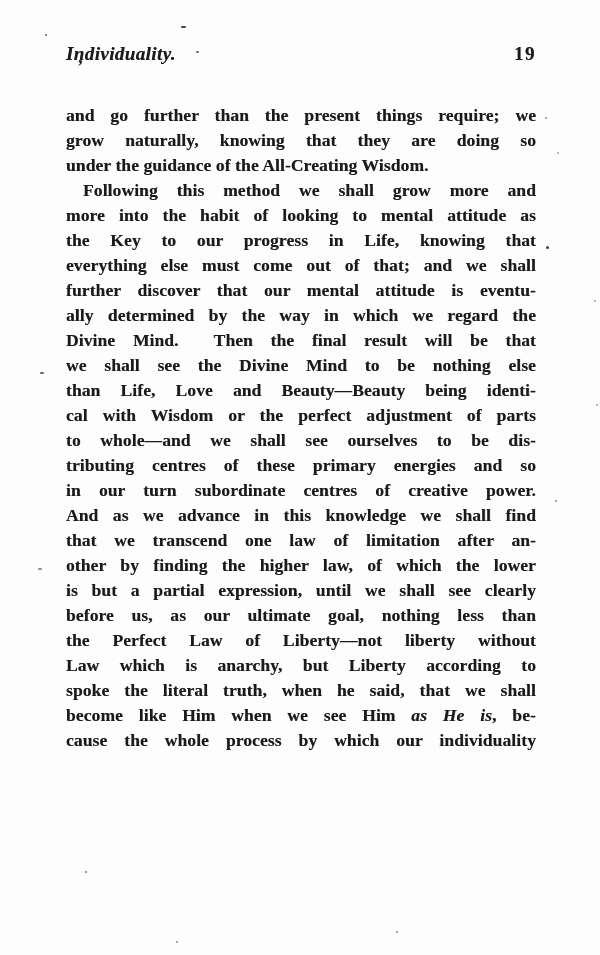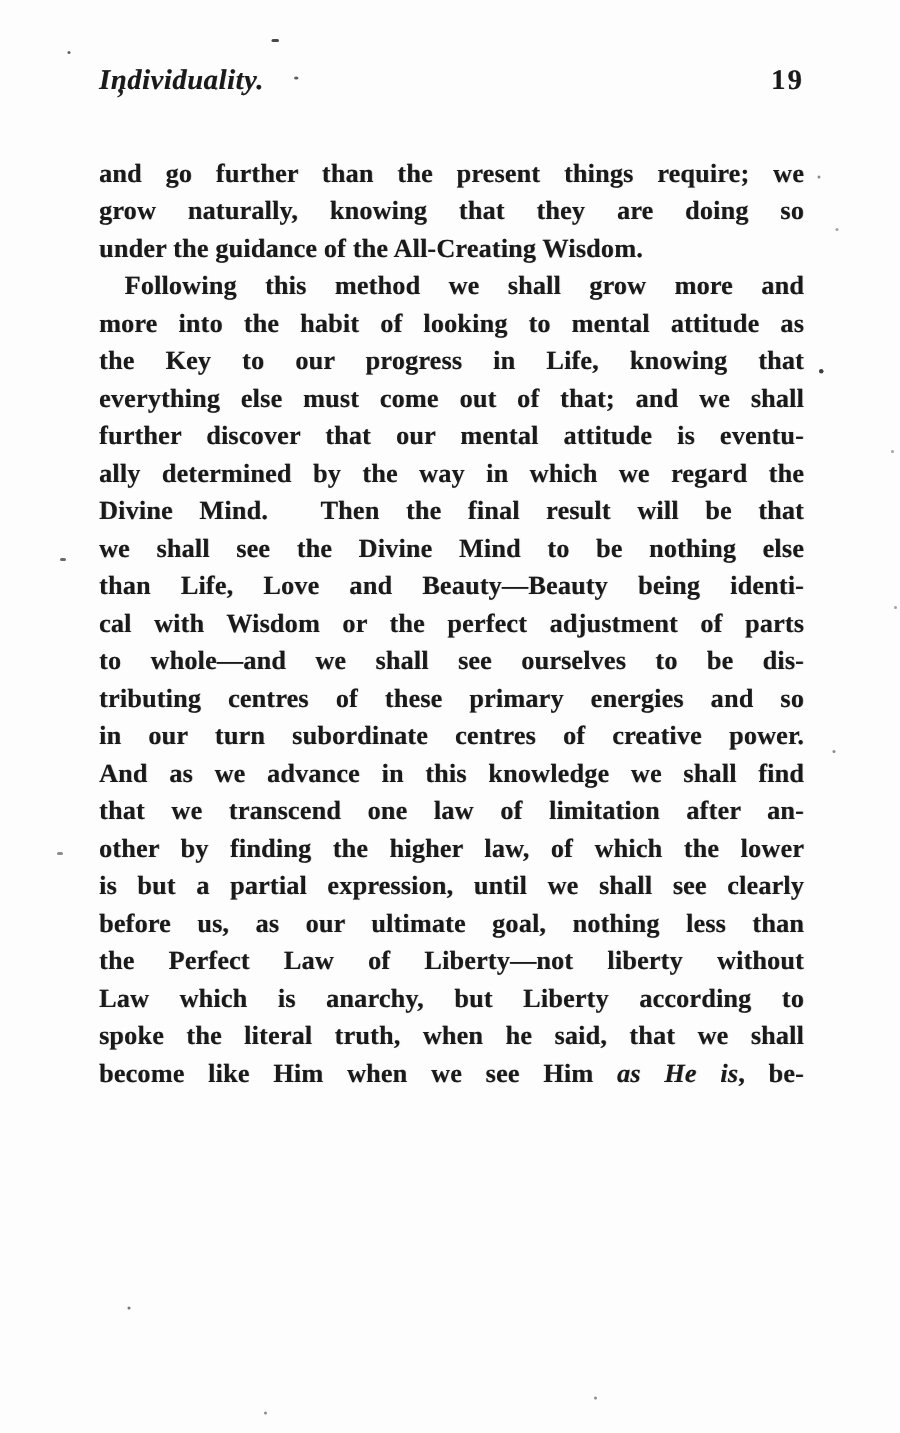--- a/index.html
+++ b/index.html
@@ -123,20 +123,21 @@
       <div class="line"><span>in our turn subordinate centres of creative power.</span></div>
       <div class="line"><span>And as we advance in this knowledge we shall find</span></div>
       <div class="line"><span>that we transcend one law of limitation after an-</span></div>
       <div class="line"><span>other by finding the higher law, of which the lower</span></div>
       <div class="line"><span>is but a partial expression, until we shall see clearly</span></div>
       <div class="line"><span>before us, as our ultimate goal, nothing less than</span></div>
       <div class="line"><span>the Perfect Law of Liberty—not liberty without</span></div>
       <div class="line"><span>Law which is anarchy, but Liberty according to</span></div>
       <div class="line"><span>spoke the literal truth, when he said, that we shall</span></div>
       <div class="line"><span>become like Him when we see Him </span><span class="italic">as He is</span><span>, be-</span></div>
+      <div class="line"><span>cause the whole process by which our individuality</span></div>
     </div>
 
 <div class="speck comma" style="left: 78px; top: 52px; width: 10px; height: 16px; opacity: 0.95;">,</div>
     <div class="speck dot" style="left: 45px; top: 34px; width: 2px; height: 2px; opacity: 0.7;"></div>
     <div class="speck dash" style="left: 181px; top: 26px; width: 5px; height: 2px; opacity: 0.8;"></div>
     <div class="speck dot" style="left: 92px; top: 50px; width: 2px; height: 2px; opacity: 0.6;"></div>
     <div class="speck dot" style="left: 143px; top: 58px; width: 2px; height: 2px; opacity: 0.6;"></div>
     <div class="speck dot" style="left: 196px; top: 51px; width: 3px; height: 2px; opacity: 0.7;"></div>
     <div class="speck dot" style="left: 545px; top: 117px; width: 2px; height: 2px; opacity: 0.5;"></div>
     <div class="speck dot" style="left: 557px; top: 152px; width: 2px; height: 2px; opacity: 0.4;"></div>

